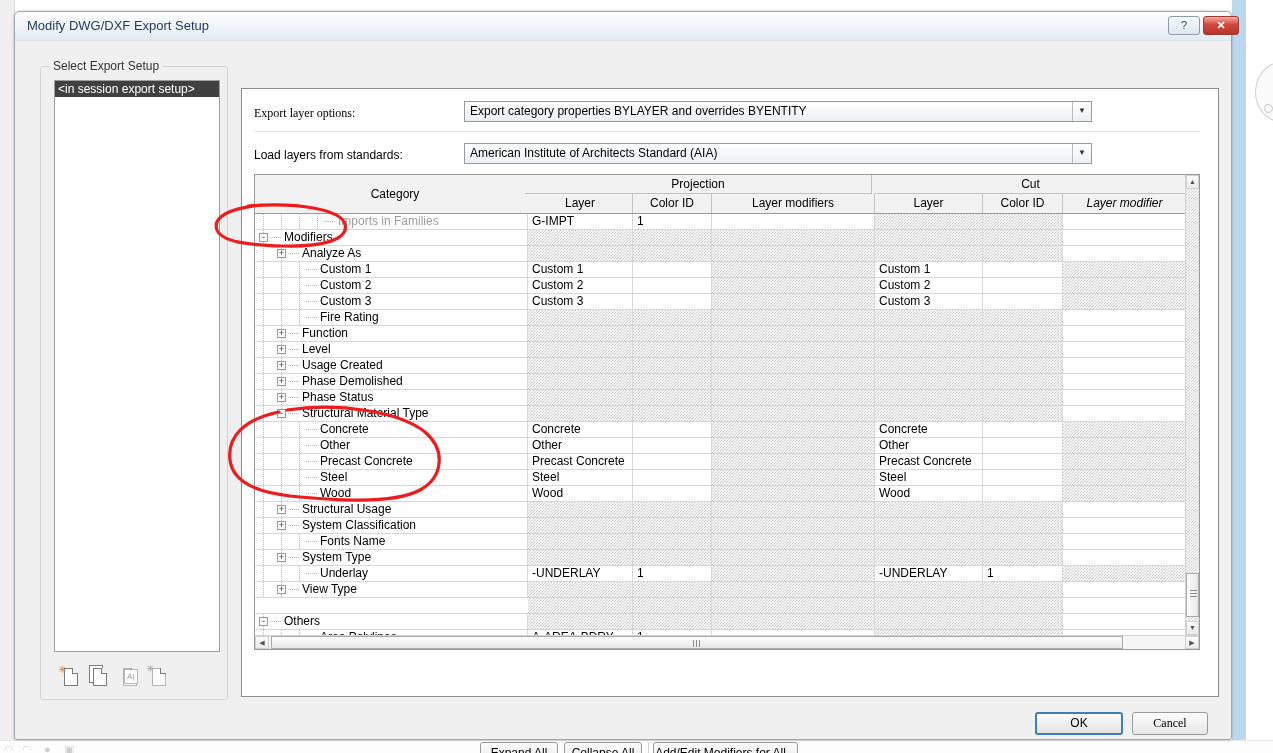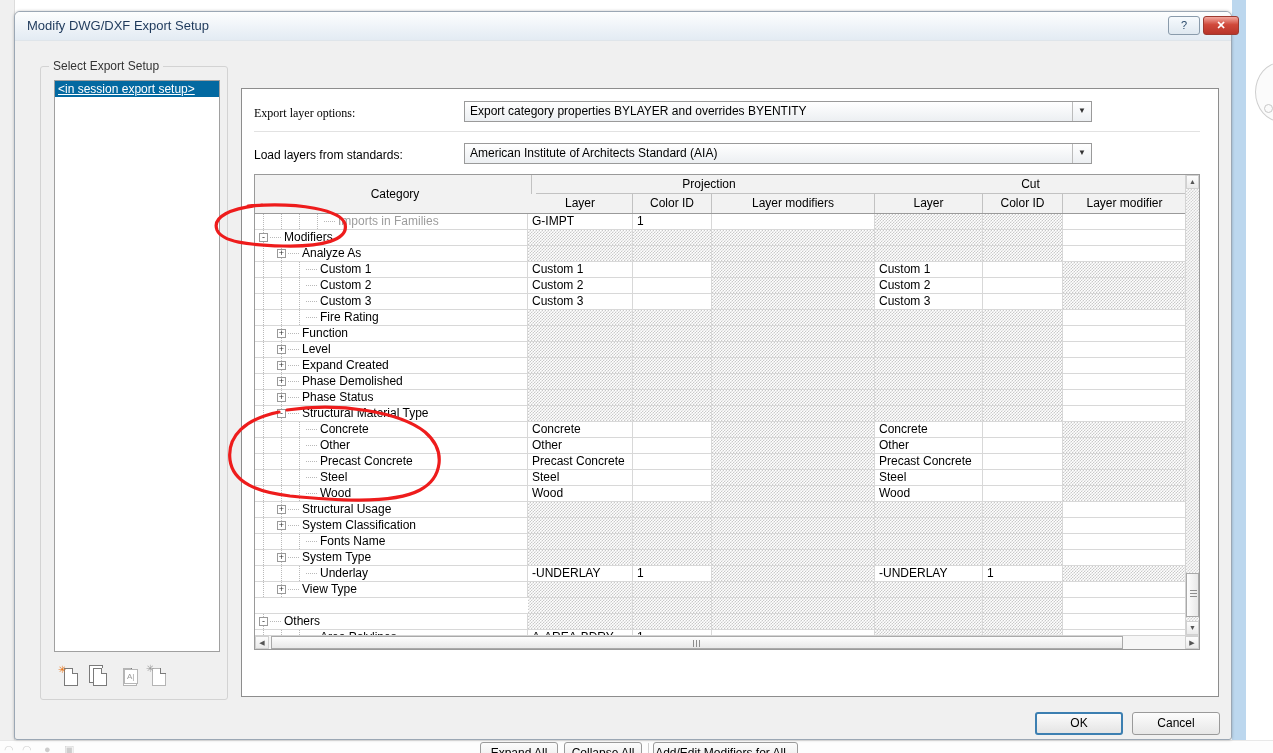--- a/index.html
+++ b/index.html
@@ -52,21 +52,21 @@
   .group{
     position:absolute;border:1px solid #d3d3d3;border-radius:3px;background:transparent;
   }
   .group-label{position:absolute;top:-8px;left:8px;background:#f0f0f0;padding:0 4px;font-size:12px;color:#333;}
   #grp-export{left:25px;top:54px;width:186px;height:632px;}
   #setup-list{
     position:absolute;left:39px;top:68px;width:166px;height:572px;background:#fff;border:1px solid #a0a0a0;
     overflow:hidden;box-sizing:border-box;
   }
   .setup-item{height:16px;line-height:16px;padding:0 3px;font-size:12px;}
-  .setup-item.sel{background:#0369a1;color:#fff;text-decoration:underline;}
+  .setup-item.sel{background:#404040;color:#fff;}
   #setup-toolbar{position:absolute;left:42px;top:652px;width:160px;height:26px;}
   .mini-icon{position:relative;display:inline-block;width:26px;height:24px;vertical-align:top;}
   .pg{position:absolute;left:7px;top:4px;width:12px;height:16px;border:1px solid #7a7a7a;background:#fff;}
   .pg:after{content:"";position:absolute;right:-1px;top:-1px;width:5px;height:5px;background:#f0f0f0;border-left:1px solid #7a7a7a;border-bottom:1px solid #7a7a7a;}
   .pg2{position:absolute;left:3px;top:1px;width:12px;height:16px;border:1px solid #7a7a7a;background:#fff;}
   .star{position:absolute;left:1px;top:1px;font-size:10px;color:#e8761b;line-height:9px;}
   .ai{position:absolute;left:8px;top:5px;width:12px;height:13px;border:1px solid #b6b6b6;color:#9a9a9a;font-size:8px;text-align:center;line-height:13px;background:#fff;}
   .del{position:absolute;left:1px;top:0px;font-size:10px;color:#9a9a9a;line-height:10px;}
   .pg-dim{border-color:#b4b4b4;}
 
@@ -164,21 +164,21 @@
   .btn{
     position:absolute;height:23px;line-height:21px;text-align:center;font-size:12px;
     border:1px solid #9a9a9a;border-radius:3px;background:linear-gradient(#fcfcfc,#e7e7e7);
     box-sizing:border-box;color:#000;cursor:default;
   }
   #btn-expand{left:238px;top:653px;width:78px;}
   #btn-collapse{left:322px;top:653px;width:78px;}
   #vsep{position:absolute;left:406px;top:654px;width:1px;height:21px;background:#d0d0d0;}
   #btn-modifiers{left:411px;top:653px;width:145px;}
   #btn-ok{left:1020px;top:700px;width:88px;border:2px solid #3c7fb1;background:linear-gradient(#fbfbfb,#e4e4e4);line-height:19px;}
-  #btn-cancel{left:1117px;top:700px;width:88px;}
+  #btn-cancel{left:1117px;top:700px;width:76px;font-family:Liberation Serif, serif;}
 
   
   #ink{position:absolute;left:0;top:0;width:1273px;height:753px;pointer-events:none;}
 </style>
 </head>
 <body>
 
 <div id="backdrop">
   <div id="bd-left-strip"></div>
   <div id="bd-right-strip"></div>
@@ -238,28 +238,28 @@
     <span class="fld-label" id="lbl-load-std">Load layers from standards:</span>
     <div class="combo" id="cmb-standard">
       <span>American Institute of Architects Standard (AIA)</span>
       <span class="arrow">▼</span>
     </div>
 
     <div id="grid">
 
       <div id="grid-head">
         <div class="hcell full" style="left:4px;width:273px;">Category</div>
-        <div class="hcell top" style="left:281px;width:347px;">Projection</div>
+        <div class="hcell top" style="left:270px;width:347px;">Projection</div>
         <div class="hcell top" style="left:620px;width:312px;">Cut</div>
         <div class="hcell bot" style="left:273px;width:105px;">Layer</div>
         <div class="hcell bot" style="left:378px;width:79px;">Color ID</div>
         <div class="hcell bot" style="left:457px;width:163px;">Layer modifiers</div>
         <div class="hcell bot" style="left:620px;width:108px;">Layer</div>
         <div class="hcell bot" style="left:728px;width:80px;">Color ID</div>
-        <div class="hcell bot" style="left:808px;width:124px;">Layer modifier</div>
+        <div class="hcell bot" style="left:808px;width:124px;font-style:italic;">Layer modifier</div>
       </div>
 
       <div id="grid-body">
           <div class="row">
             <div class="catcell">
               <div class="guide" style="left: 8px;"></div>
               <div class="guide" style="left: 26px;"></div>
               <div class="guide" style="left: 44px;"></div>
               <div class="guide" style="left: 62px;"></div>
               <div class="elbow" style="left: 69px; width: 12px;"></div>
@@ -390,21 +390,21 @@
             <div class="cell hatch" style="left: 620px; width: 108px;"></div>
             <div class="cell hatch" style="left: 728px; width: 80px;"></div>
             <div class="cell" style="left: 808px; width: 124px;"></div>
           </div>
           <div class="row">
             <div class="catcell">
               <div class="guide" style="left: 8px;"></div>
               <div class="guide" style="left: 26px;"></div>
               <div class="tgl" style="left: 22px;">+</div>
               <div class="elbow" style="left: 33px; width: 12px;"></div>
-              <span class="cat" style="left: 47px;">Expand Created</span>
+              <span class="cat" style="left: 47px;">Usage Created</span>
             </div>
             <div class="cell hatch" style="left: 273px; width: 105px;"></div>
             <div class="cell hatch" style="left: 378px; width: 79px;"></div>
             <div class="cell hatch" style="left: 457px; width: 163px;"></div>
             <div class="cell hatch" style="left: 620px; width: 108px;"></div>
             <div class="cell hatch" style="left: 728px; width: 80px;"></div>
             <div class="cell" style="left: 808px; width: 124px;"></div>
           </div>
           <div class="row">
             <div class="catcell">

